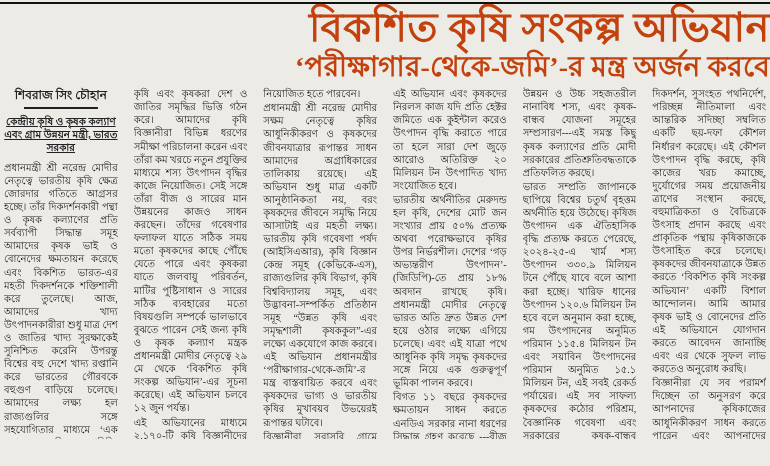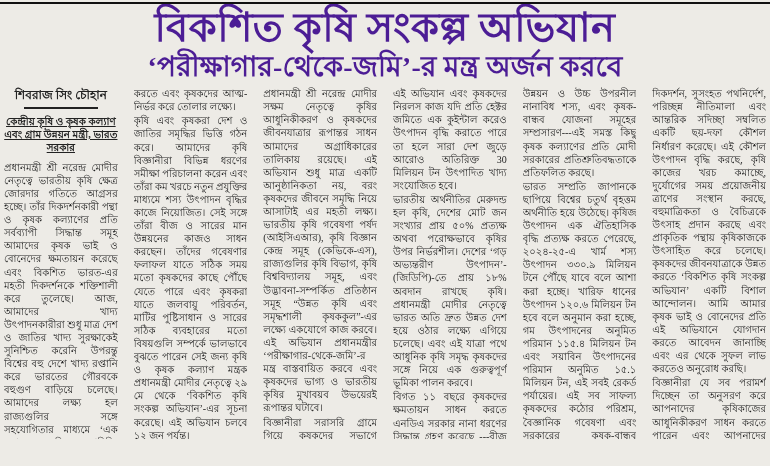--- a/index.html
+++ b/index.html
@@ -17,22 +17,22 @@
     box-sizing: border-box;
   }
   .top-rule {
     position: absolute;
     top: 2px; left: 0; right: 0;
     height: 2px;
     background: #111;
   }
   .headline {
     padding-top: 6px;
-    text-align: center;
-    color: #4c1d95;
+    text-align: right;
+    color: #c2410c;
     font-weight: 700;
     line-height: 1.12;
   }
   .headline .line1 {
     font-size: 40px;
     letter-spacing: 0.5px;
   }
   .headline .line2 {
     font-size: 28px;
     letter-spacing: 0.2px;
@@ -96,38 +96,38 @@
     <div class="col">
       <div class="byline-block">
         <div class="byline-author">শিবরাজ সিং চৌহান</div>
         <div class="byline-rule"></div>
         <div class="byline-designation">কেন্দ্রীয় কৃষি ও কৃষক কল্যাণ এবং গ্রাম উন্নয়ন মন্ত্রী, ভারত সরকার</div>
       </div>
       <p>প্রধানমন্ত্রী শ্রী নরেন্দ্র মোদীর নেতৃত্বে ভারতীয় কৃষি ক্ষেত্র জোরদার গতিতে আগ্রসর হচ্ছে। তাঁর দিকদর্শনকারী পন্থা ও কৃষক কল্যাণের প্রতি সর্বব্যাপী সিদ্ধান্ত সমূহ আমাদের কৃষক ভাই ও বোনেদের ক্ষমতায়ন করেছে এবং বিকশিত ভারত-এর মহতী দিকদর্শনকে শক্তিশালী করে তুলেছে। আজ, আমাদের খাদ্য উৎপাদনকারীরা শুধু মাত্র দেশ ও জাতির খাদ্য সুরক্ষাকেই সুনিশ্চিত করেনি উপরন্তু বিশ্বের বহু দেশে খাদ্য রপ্তানি করে ভারতের গৌরবকে বহুগুণ বাড়িয়ে চলেছে। আমাদের লক্ষ্য হল রাজ্যগুলির সঙ্গে সহযোগিতার মাধ্যমে ‘এক দেশ--এক কৃষি-এক বাহিনি’ রূপে কাজ করে যাওয়া। এবং এর মাধ্যমে পরীক্ষাগারগুলিতে পরিচালিত কৃষি গবেষণার ফলাফল কৃষি জমিতে যাতে সঠিক সময় মতো পৌঁছে যায় তা সুনিশ্চিত করা হচ্ছে। আর এটা করা হচ্ছে কৃষির আধুনিকায়ন সাধন</p>
     </div>
 
     <div class="col">
-      <p>করতে এবং কৃষকদের আত্ম-নির্ভর করে তোলার লক্ষ্যে।</p>
       <p>কৃষি এবং কৃষকরা দেশ ও জাতির সমৃদ্ধির ভিত্তি গঠন করে। আমাদের কৃষি বিজ্ঞানীরা বিভিন্ন ধরণের সমীক্ষা পরিচালনা করেন এবং তাঁরা কম খরচে নতুন প্রযুক্তির মাধ্যমে শস্য উৎপাদন বৃদ্ধির কাজে নিয়োজিত। সেই সঙ্গে তাঁরা বীজ ও সারের মান উন্নয়নের কাজও সাধন করছেন। তাঁদের গবেষণার ফলাফল যাতে সঠিক সময় মতো কৃষকদের কাছে পৌঁছে যেতে পারে এবং কৃষকরা যাতে জলবায়ু পরিবর্তন, মাটির পুষ্টিসাধান ও সারের সঠিক ব্যবহারের মতো বিষয়গুলি সম্পর্কে ভালভাবে বুঝতে পারেন সেই জন্য কৃষি ও কৃষক কল্যাণ মন্ত্রক প্রধানমন্ত্রী মোদীর নেতৃত্বে ২৯ মে থেকে ‘বিকশিত কৃষি সংকল্প অভিযান’-এর সূচনা করেছে। এই অভিযান চলবে ১২ জুন পর্যন্ত।</p>
       <p>এই অভিযানের মাধ্যমে ২,১৭০-টি কৃষি বিজ্ঞানীদের বাহিনি দেশের ৭০০-রও বেশি জেলার ৬৫হাজারেরও অধিক গ্রাম পরিদর্শন করবে। আনুমানিক ১৫ মিলিয়ন কৃষক সরাসরি এই উদ্যোগে সরাসরি</p>
     </div>
 
     <div class="col">
+      <p>নিয়োজিত হতে পারবেন।</p>
       <p>প্রধানমন্ত্রী শ্রী নরেন্দ্র মোদীর সক্ষম নেতৃত্বে কৃষির আধুনিকীকরণ ও কৃষকদের জীবনযাত্রার রূপান্তর সাধন আমাদের অগ্রাধিকারের তালিকায় রয়েছে। এই অভিযান শুধু মাত্র একটি আনুষ্ঠানিকতা নয়, বরং কৃষকদের জীবনে সমৃদ্ধি নিয়ে আসাটাই এর মহতী লক্ষ্য। ভারতীয় কৃষি গবেষণা পর্ষদ (আইসিএআর), কৃষি বিজ্ঞান কেন্দ্র সমূহ (কেভিকে-এস), রাজ্যগুলির কৃষি বিভাগ, কৃষি বিশ্ববিদ্যালয় সমূহ, এবং উদ্ভাবনা-সম্পর্কিত প্রতিষ্ঠান সমূহ “উন্নত কৃষি এবং সমৃদ্ধশালী কৃষককুল”-এর লক্ষ্যে একযোগে কাজ করবে। এই অভিযান প্রধানমন্ত্রীর ‘পরীক্ষাগার-থেকে-জমি’-র মন্ত্র বাস্তবায়িত করবে এবং কৃষকদের ভাগ্য ও ভারতীয় কৃষির মুখাবয়ব উভয়েরই রূপান্তর ঘটাবে।</p>
       <p>বিজ্ঞানীরা সরাসরি গ্রামে গিয়ে কৃষকদের সভাগে মতামত বিনিময় করবেন, তাঁদের গবেষণার ফলাফল ভাগ করে নেবেন, এবং গবেষণাকে আরোও বাস্তব্যানুগ প্রায়োগিক করে তুলতে কৃষকদের কাছ থেকে সজীব অভিজ্ঞতা গ্রহণ করবেন। আমাদের</p>
     </div>
 
     <div class="col">
-      <p>এই অভিযান এবং কৃষকদের নিরলস কাজ যদি প্রতি হেক্টর জমিতে এক কুইন্টাল করেও উৎপাদন বৃদ্ধি করাতে পারে তা হলে সারা দেশ জুড়ে আরোও অতিরিক্ত 30 মিলিয়ন টন উৎপাদিত খাদ্য সংযোজিত হবে।</p>
+      <p>এই অভিযান এবং কৃষকদের নিরলস কাজ যদি প্রতি হেক্টর জমিতে এক কুইন্টাল করেও উৎপাদন বৃদ্ধি করাতে পারে তা হলে সারা দেশ জুড়ে আরোও অতিরিক্ত ২০ মিলিয়ন টন উৎপাদিত খাদ্য সংযোজিত হবে।</p>
       <p>ভারতীয় অর্থনীতির মেরুদন্ড হল কৃষি, দেশের মোট জন সংখ্যার প্রায় ৫০% প্রত্যক্ষ অথবা পরোক্ষভাবে কৃষির উপর নির্ভরশীল। দেশের ‘গড় অভ্যন্তরীণ উৎপাদন’-(জিডিপি)-তে প্রায় ১৮% অবদান রাখছে কৃষি। প্রধানমন্ত্রী মোদীর নেতৃত্বে ভারত অতি দ্রুত উন্নত দেশ হয়ে ওঠার লক্ষ্যে এগিয়ে চলেছে। এবং এই যাত্রা পথে আধুনিক কৃষি সমৃদ্ধ কৃষকদের সঙ্গে নিয়ে এক গুরুত্বপূর্ণ ভূমিকা পালন করবে।</p>
       <p>বিগত ১১ বছরে কৃষকদের ক্ষমতায়ন সাধন করতে এনডিএ সরকার নানা ধরণের সিদ্ধান্ত গ্রহণ করেছে ---বীজ থেকে শুরু করে বাজারস্থল পর্যন্ত---কৃষিকে সহজতর করে তোলা হচ্ছে। সাম্প্রতিক উদ্যোগ সমূহ, যেমন ‘ন্যূনতম সহায়ক মূল্য’-(এমএসপি)-এ ফসল সংগ্রহ, পেঁয়াজ ও চালের উপর থেকে রপ্তানি শুল্ক প্রত্যাহার, জলবায়ু-প্রাণবন্তার</p>
     </div>
 
     <div class="col">
-      <p>উন্নয়ন ও উচ্চ উপরনীল নানাবিধ শস্য, এবং কৃষক-বান্ধব যোজনা সমূহের সম্প্রসারণ---এই সমস্ত কিছু কৃষক কল্যাণের প্রতি মোদী সরকারের প্রতিশ্রুতিবদ্ধতাকে প্রতিফলিত করছে।</p>
+      <p>উন্নয়ন ও উচ্চ সহজতরীল নানাবিধ শস্য, এবং কৃষক-বান্ধব যোজনা সমূহের সম্প্রসারণ---এই সমস্ত কিছু কৃষক কল্যাণের প্রতি মোদী সরকারের প্রতিশ্রুতিবদ্ধতাকে প্রতিফলিত করছে।</p>
       <p>ভারত সম্প্রতি জাপানকে ছাপিয়ে বিশ্বের চতুর্থ বৃহত্তম অর্থনীতি হয়ে উঠেছে। কৃষিজ উৎপাদন এক ঐতিহাসিক বৃদ্ধি প্রত্যক্ষ করতে পেরেছে, ২০২৪-২৫-এ খার্ম শস্য উৎপাদন ৩৩০.৯ মিলিয়ন টনে পৌঁছে যাবে বলে আশা করা হচ্ছে। খারিফ ধানের উৎপাদন ১২০.৬ মিলিয়ন টন হবে বলে অনুমান করা হচ্ছে, গম উৎপাদনের অনুমিত পরিমান ১১৫.৪ মিলিয়ন টন এবং সয়াবিন উৎপাদনের পরিমান অনুমিত ১৫.১ মিলিয়ন টন, এই সবই রেকর্ড পর্যায়ের। এই সব সাফল্য কৃষকদের কঠোর পরিশ্রম, বৈজ্ঞানিক গবেষণা এবং সরকারের কৃষক-বান্ধব নীতিতেই প্রতিফলিত করছে।</p>
 
     </div>
 
     <div class="col">
       <p>দিকদর্শন, সুসংহত পথনির্দেশ, পরিচ্ছন্ন নীতিমালা এবং আন্তরিক সদিচ্ছা সম্বলিত একটি ছয়-দফা কৌশল নির্ধারণ করেছে। এই কৌশল উৎপাদন বৃদ্ধি করছে, কৃষি কাজের খরচ কমাচ্ছে, দুর্যোগের সময় প্রয়োজনীয় ত্রাণের সংস্থান করছে, বহুমাত্রিকতা ও বৈচিত্রকে উৎসাহ প্রদান করছে এবং প্রাকৃতিক পন্থায় কৃষিকাজকে উৎসাহিত করে চলেছে। কৃষকদের জীবনযাত্রাকে উন্নত করতে ‘বিকশিত কৃষি সংকল্প অভিযান’ একটি বিশাল আন্দোলন। আমি আমার কৃষক ভাই ও বোনেদের প্রতি এই অভিযানে যোগদান করতে আবেদন জানাচ্ছি এবং এর থেকে সুফল লাভ করতেও অনুরোধ করছি।</p>
       <p>বিজ্ঞানীরা যে সব পরামর্শ দিচ্ছেন তা অনুসরণ করে আপনাদের কৃষিকাজের আধুনিকীকরণ সাধন করতে পারেন এবং আপনাদের উৎপাদনকেও বৃদ্ধি করতে পারেন। কৃষিজ উৎপাদনকে তেজি করে তোলার লক্ষ্যে, কৃষিকাজের ব্যয় হ্রাস করতে এবং কৃষকদের সর্বোচ্চ পরিমান লাভ দিতে উন্নত ভারতের ভিত্তিভূমি রচনা করতে এই সুমহান দিকদর্শন ও লক্ষ্যমাত্রা নির্ধারণ করা হয়েছে।</p>
     </div>
 
   </div>

